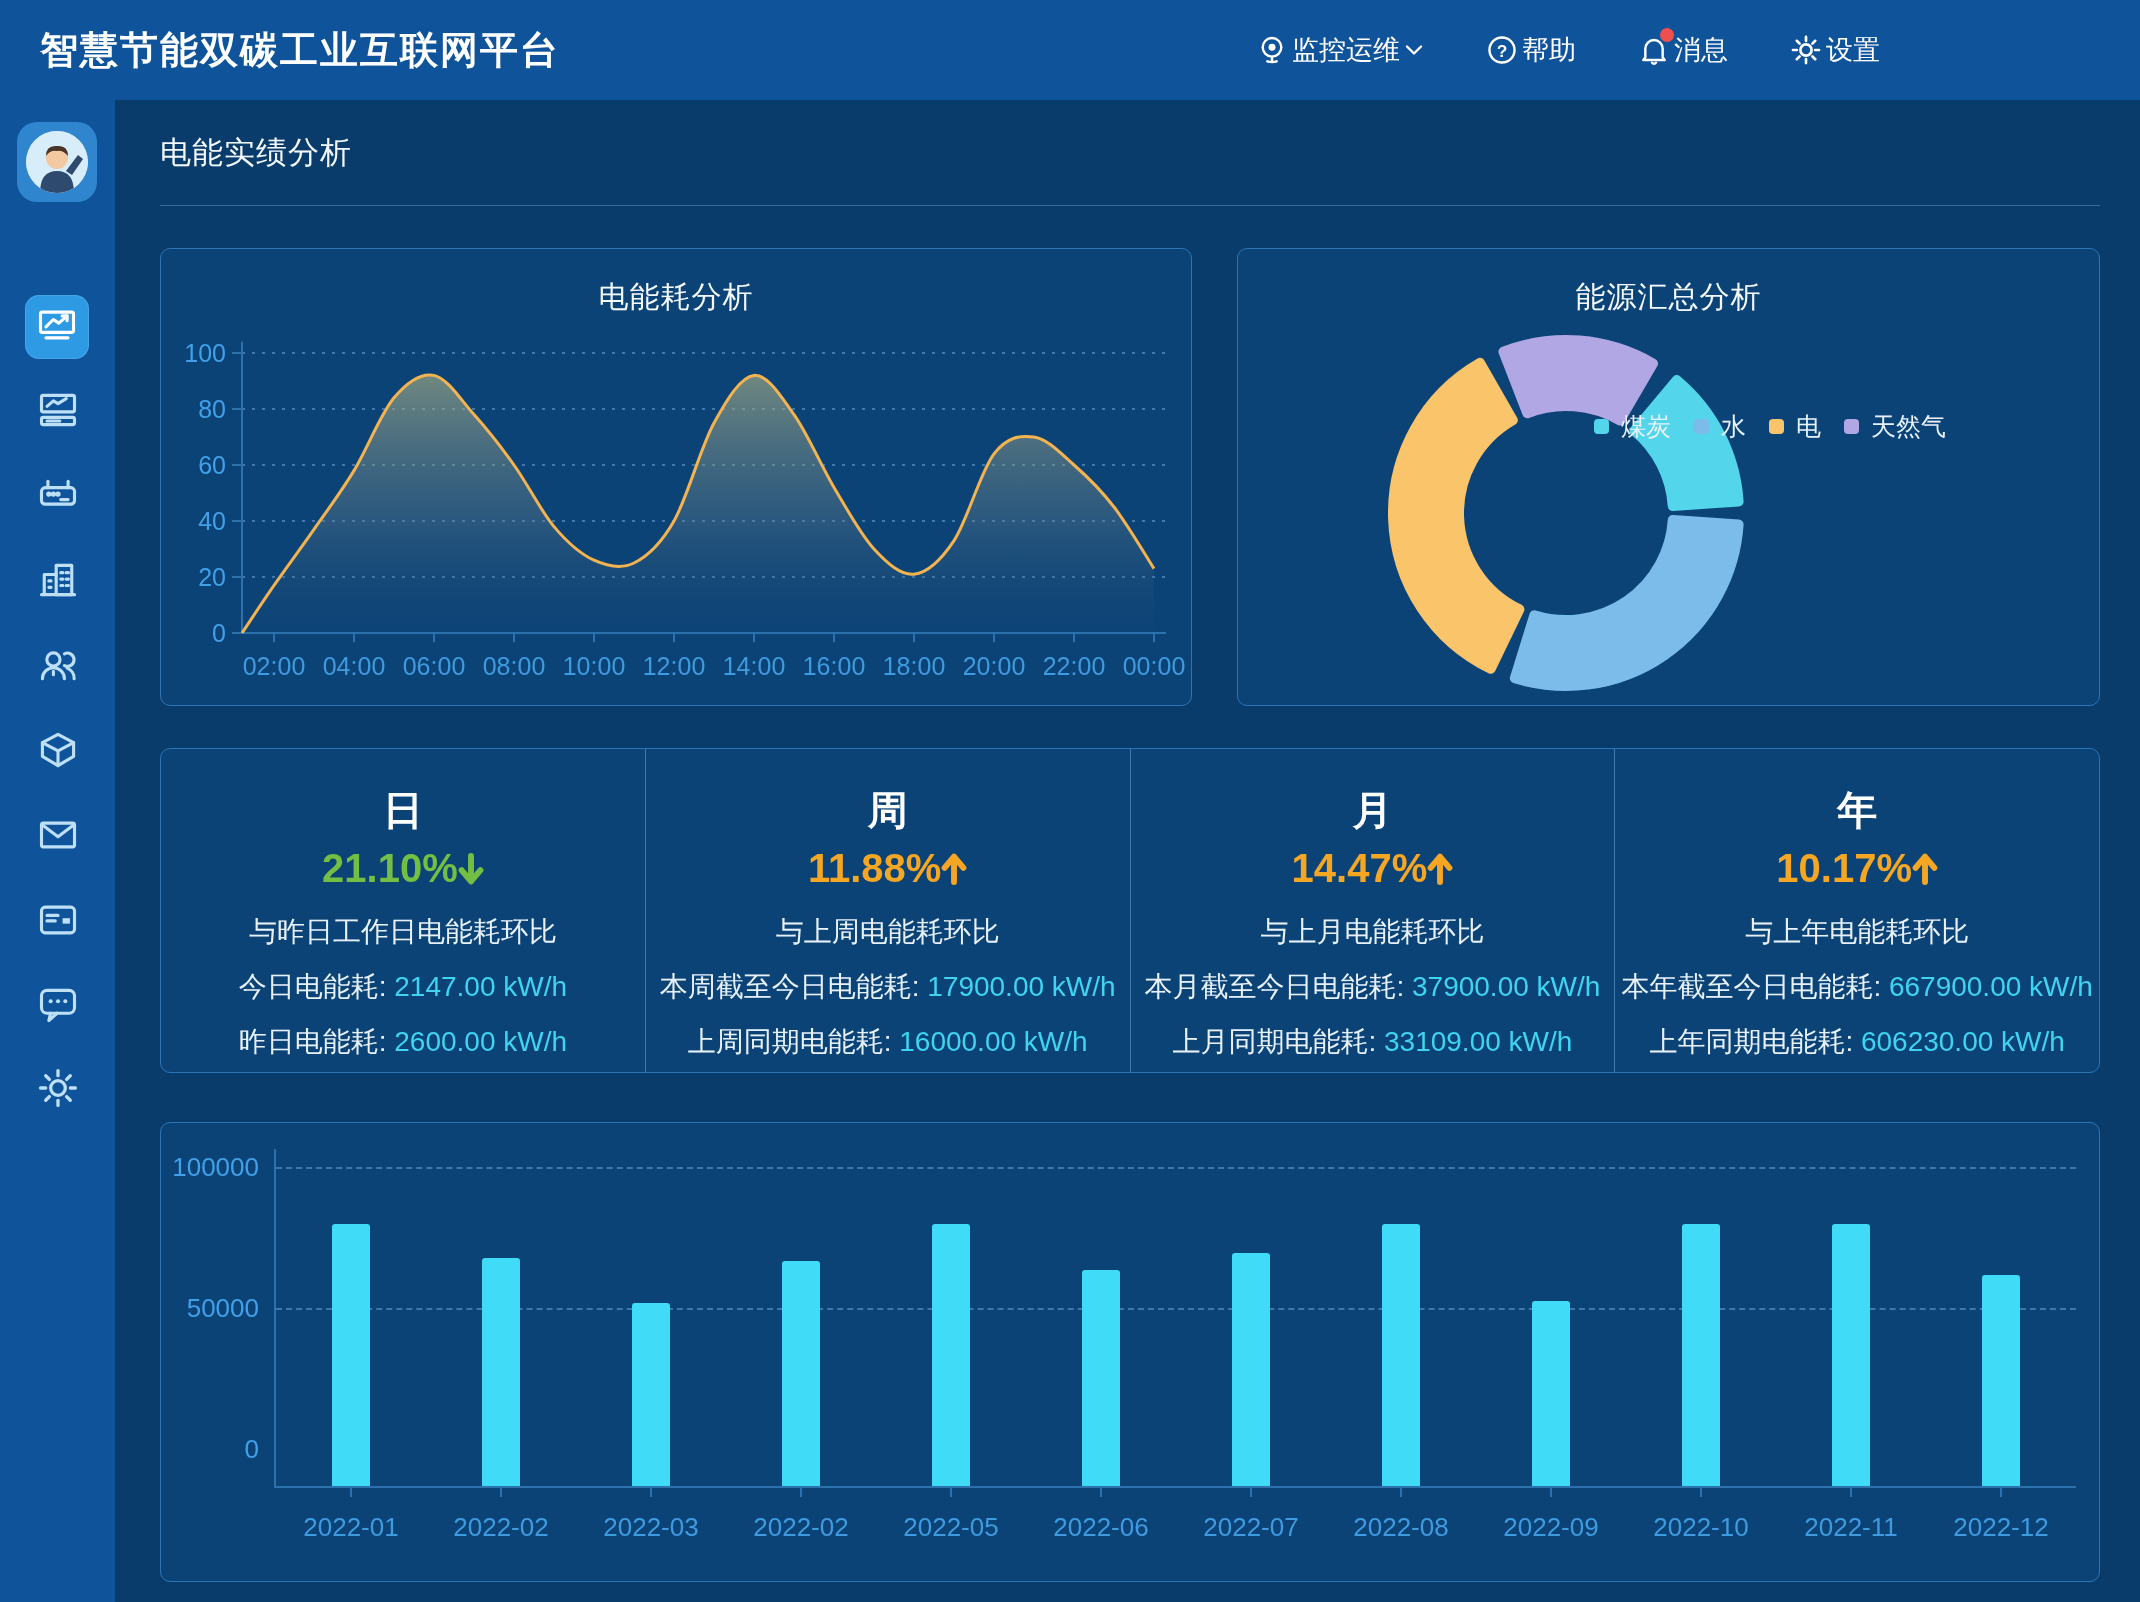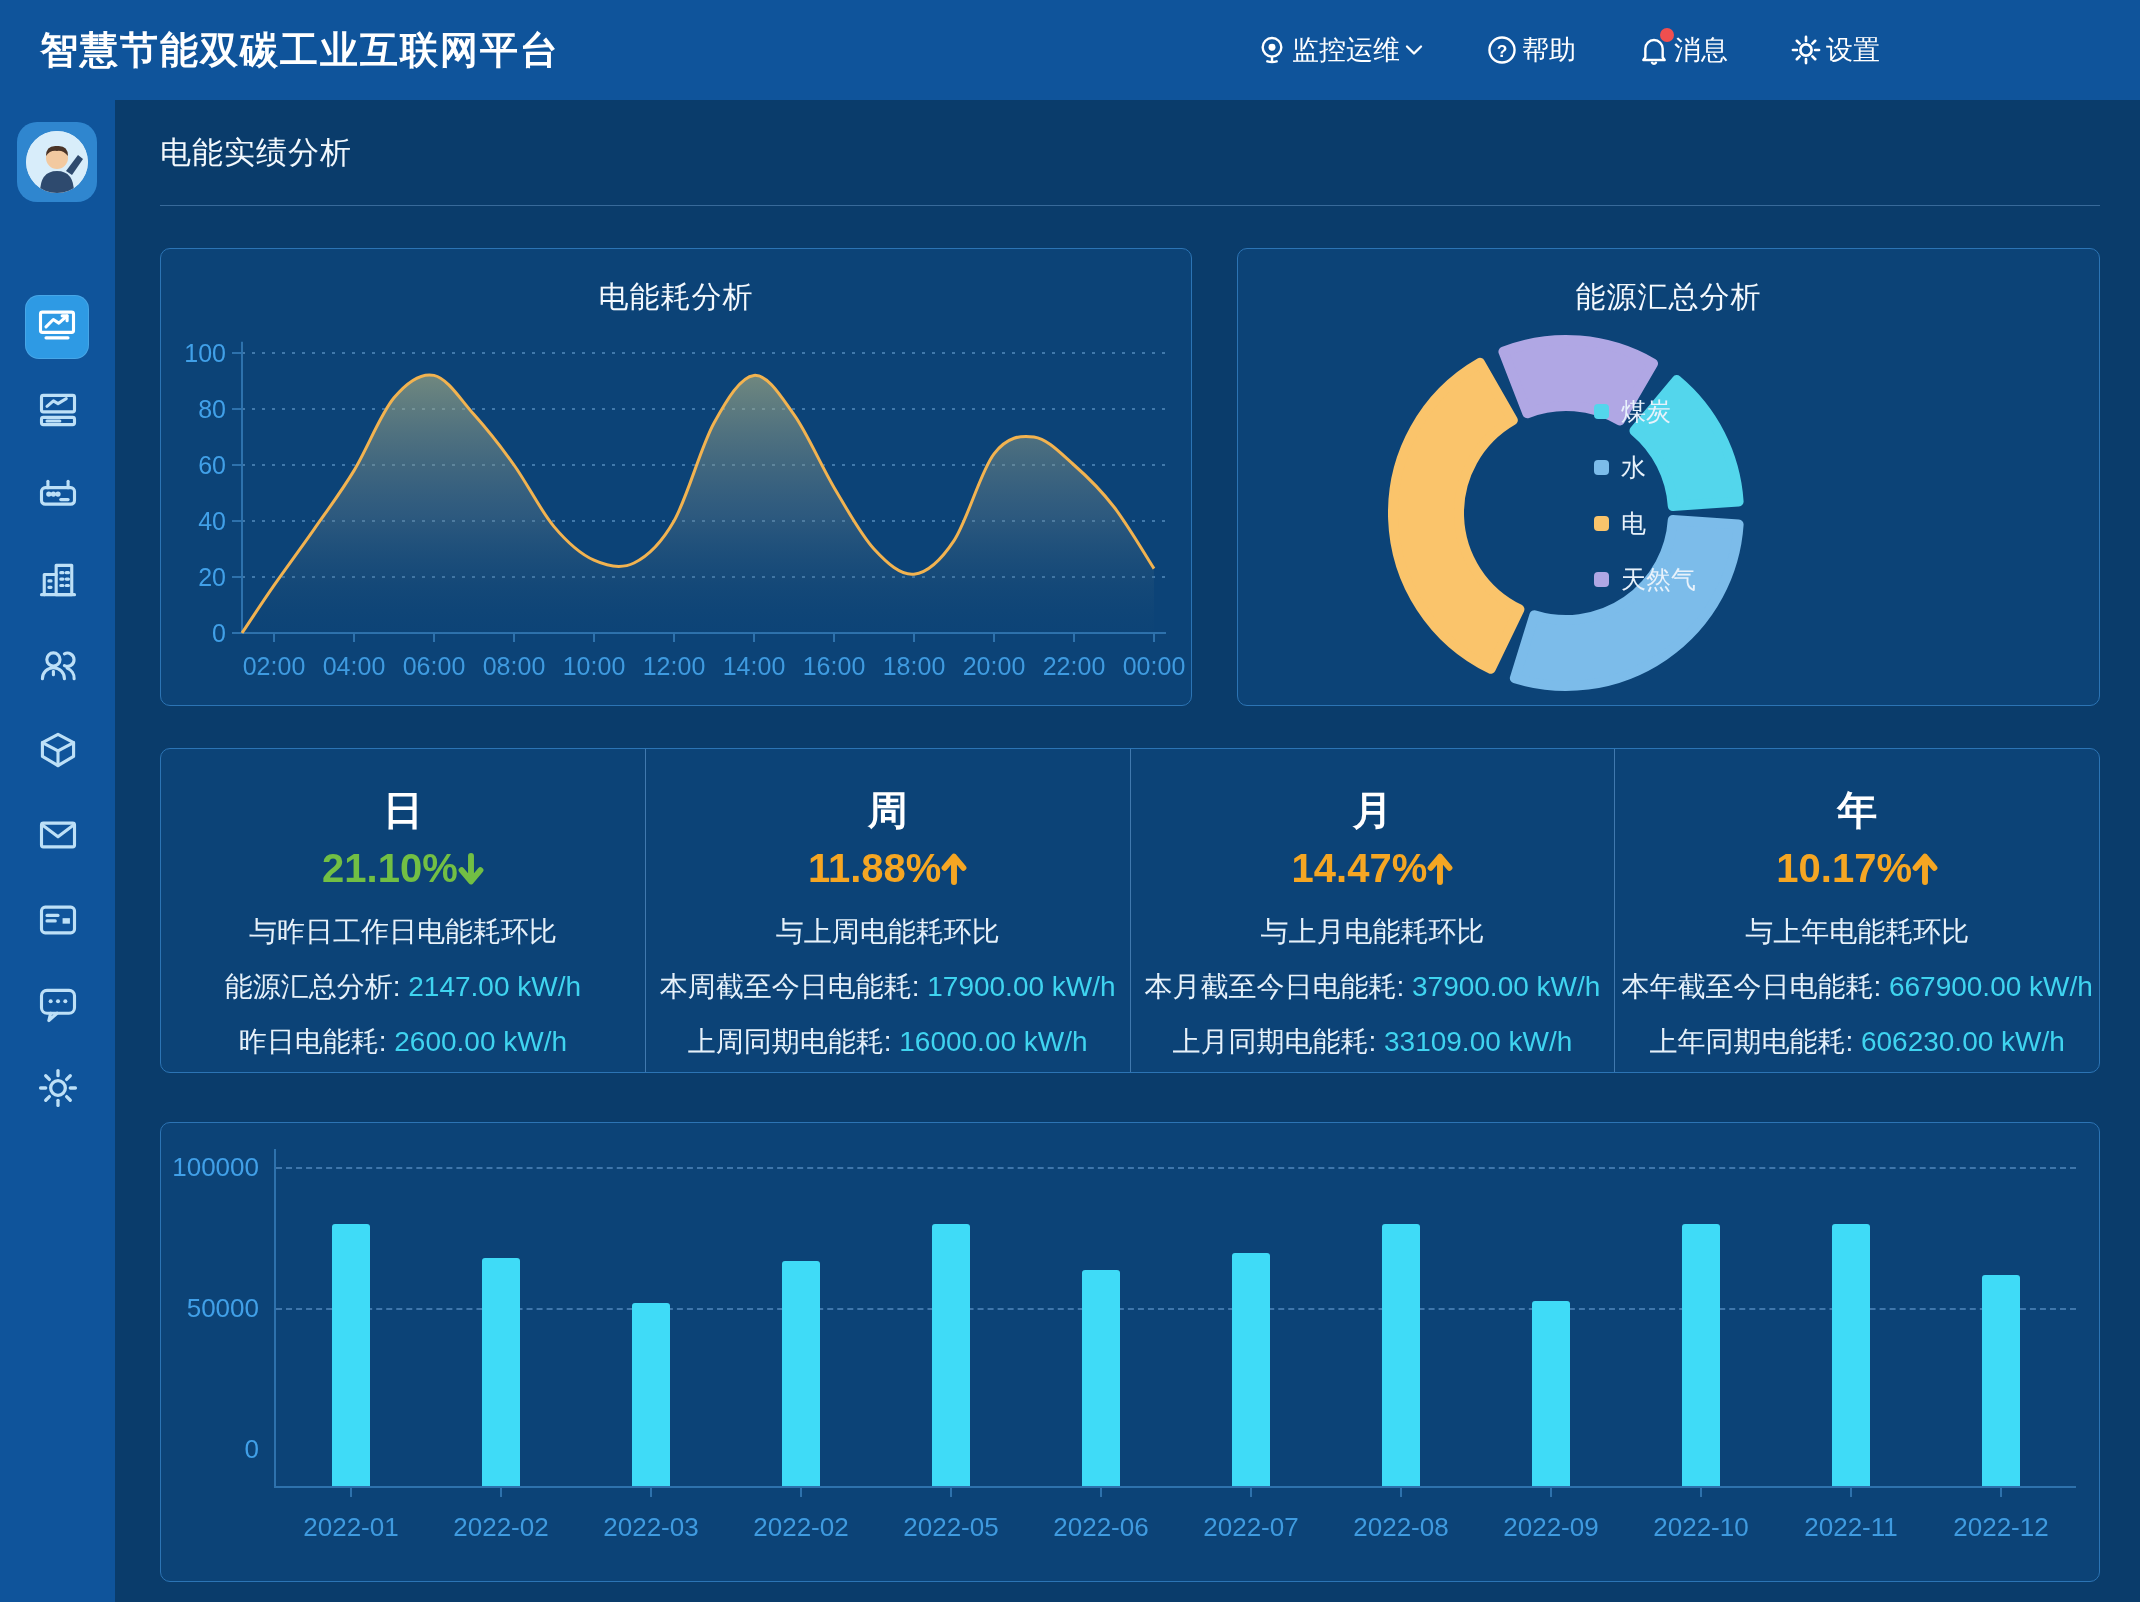--- a/index.html
+++ b/index.html
@@ -25,21 +25,21 @@
   
   .content{position:absolute;left:115px;top:100px;width:2032px;height:1502px;background:#0A3C6B;}
   .page-title{position:absolute;left:45px;top:32px;color:#F2F8FD;font-size:31px;font-weight:500;letter-spacing:1px;}
   .page-divider{position:absolute;left:45px;top:105px;width:1940px;height:1px;background:rgba(125,175,225,.40);}
   .card{position:absolute;background:#0C4377;border:1px solid #2C74B4;border-radius:10px;box-sizing:border-box;}
   .card-title{position:absolute;left:0;top:28px;width:100%;text-align:center;color:#F4F9FE;font-size:30px;font-weight:500;letter-spacing:1px;}
   #line-card{left:45px;top:148px;width:1032px;height:458px;}
   #donut-card{left:1122px;top:148px;width:863px;height:458px;}
   #line-svg,#donut-svg{position:absolute;left:0;top:0;}
   
-  .legend{position:absolute;left:356px;top:146px;display:flex;flex-direction:column;gap:23px;}
+  .legend{position:absolute;left:356px;top:161px;display:flex;flex-direction:row;gap:23px;}
   .legend-item{display:flex;align-items:center;gap:12px;color:#E8F2FB;font-size:25px;}
   .legend-swatch{width:15px;height:15px;border-radius:4px;}
   
   .stats-row{position:absolute;left:45px;top:648px;width:1940px;height:325px;background:#0C4377;border:1px solid #2C74B4;border-radius:10px;box-sizing:border-box;display:flex;}
   .stat-card{flex:1;display:flex;flex-direction:column;align-items:center;box-sizing:border-box;}
   .stat-card + .stat-card{border-left:1px solid rgba(110,165,220,.55);}
   .stat-title{margin-top:34px;color:#ffffff;font-size:40px;font-weight:bold;}
   .stat-percent{margin-top:8px;font-size:40px;font-weight:bold;display:flex;align-items:center;gap:0;}
   .stat-desc{margin-top:22px;color:#E6F1FA;font-size:28px;}
   .stat-line{margin-top:17px;color:#E6F1FA;font-size:28px;}
@@ -333,21 +333,21 @@
   <div class="stats-row" id="stats-row">
       <div class="stat-card">
         <div class="stat-title">日</div>
         <div class="stat-percent" style="color: rgb(114, 191, 68);">
           <span>21.10%</span>
           <svg width="26" height="34" viewBox="0 0 22 28">
             <path d="M11 3 V23 M3 15 L11 24.5 L19 15" stroke="#72BF44" stroke-width="5" fill="none" stroke-linecap="round" stroke-linejoin="round"></path>
           </svg>
         </div>
         <div class="stat-desc">与昨日工作日电能耗环比</div>
-        <div class="stat-line"><span>能源汇总分析: </span><span class="val">2147.00 kW/h</span></div>
+        <div class="stat-line"><span>今日电能耗: </span><span class="val">2147.00 kW/h</span></div>
         <div class="stat-line"><span>昨日电能耗: </span><span class="val">2600.00 kW/h</span></div>
       </div>
       <div class="stat-card">
         <div class="stat-title">周</div>
         <div class="stat-percent" style="color: rgb(245, 166, 35);">
           <span>11.88%</span>
           <svg width="26" height="34" viewBox="0 0 22 28">
             <path d="M11 25 V5 M3 13 L11 3.5 L19 13" stroke="#F5A623" stroke-width="5" fill="none" stroke-linecap="round" stroke-linejoin="round"></path>
           </svg>
         </div>

